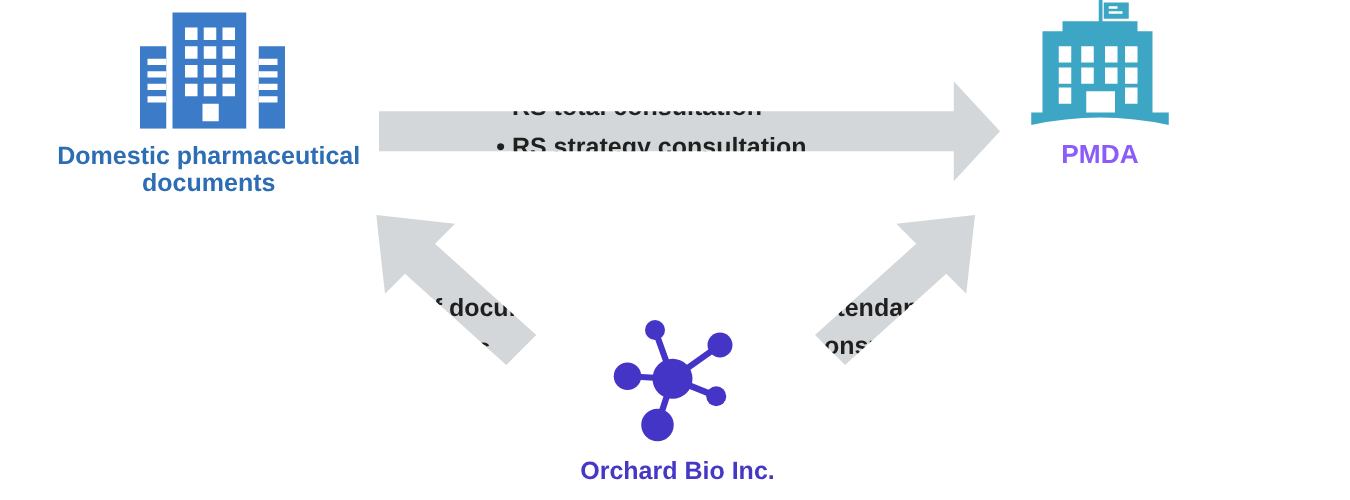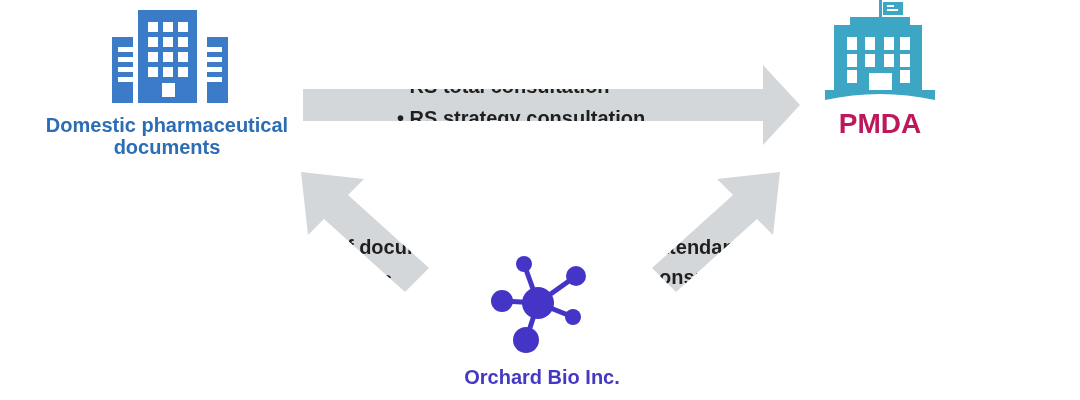--- a/index.html
+++ b/index.html
@@ -5,21 +5,21 @@
   html,body{margin:0;padding:0;background:#fff;}
   .stage{
     position:relative;width:1080px;height:400px;background:#ffffff;overflow:hidden;
     font-family:"Liberation Sans", sans-serif;
     border-radius:12px;
   }
   .abs{position:absolute;}
   
   .label{font-weight:bold;text-align:center;white-space:nowrap;}
   .label-companies{left:38px;top:114px;width:258px;font-size:20px;line-height:22px;color:#2D6DB4;}
-  .label-pmda{left:820px;top:113px;width:120px;font-size:28px;line-height:22px;color:#be185d;}
+  .label-pmda{left:820px;top:113px;width:120px;font-size:21px;line-height:22px;color:#8b5cf6;}
   .label-orchard{left:438px;top:366px;width:208px;font-size:20px;line-height:22px;color:#4438C4;}
   
   .icon-company{left:112px;top:8px;width:116px;height:95px;}
   .icon-pmda{left:820px;top:0px;width:120px;height:101px;}
   .icon-orchard{left:480px;top:250px;width:120px;height:105px;}
   .fill-company{fill:#3B7BC8;}
   .fill-pmda{fill:#3DA6C4;}
   .fill-orchard{fill:#4435C6;}
   .stroke-orchard{stroke:#4435C6;stroke-width:5;}
   .win{fill:#ffffff;}

